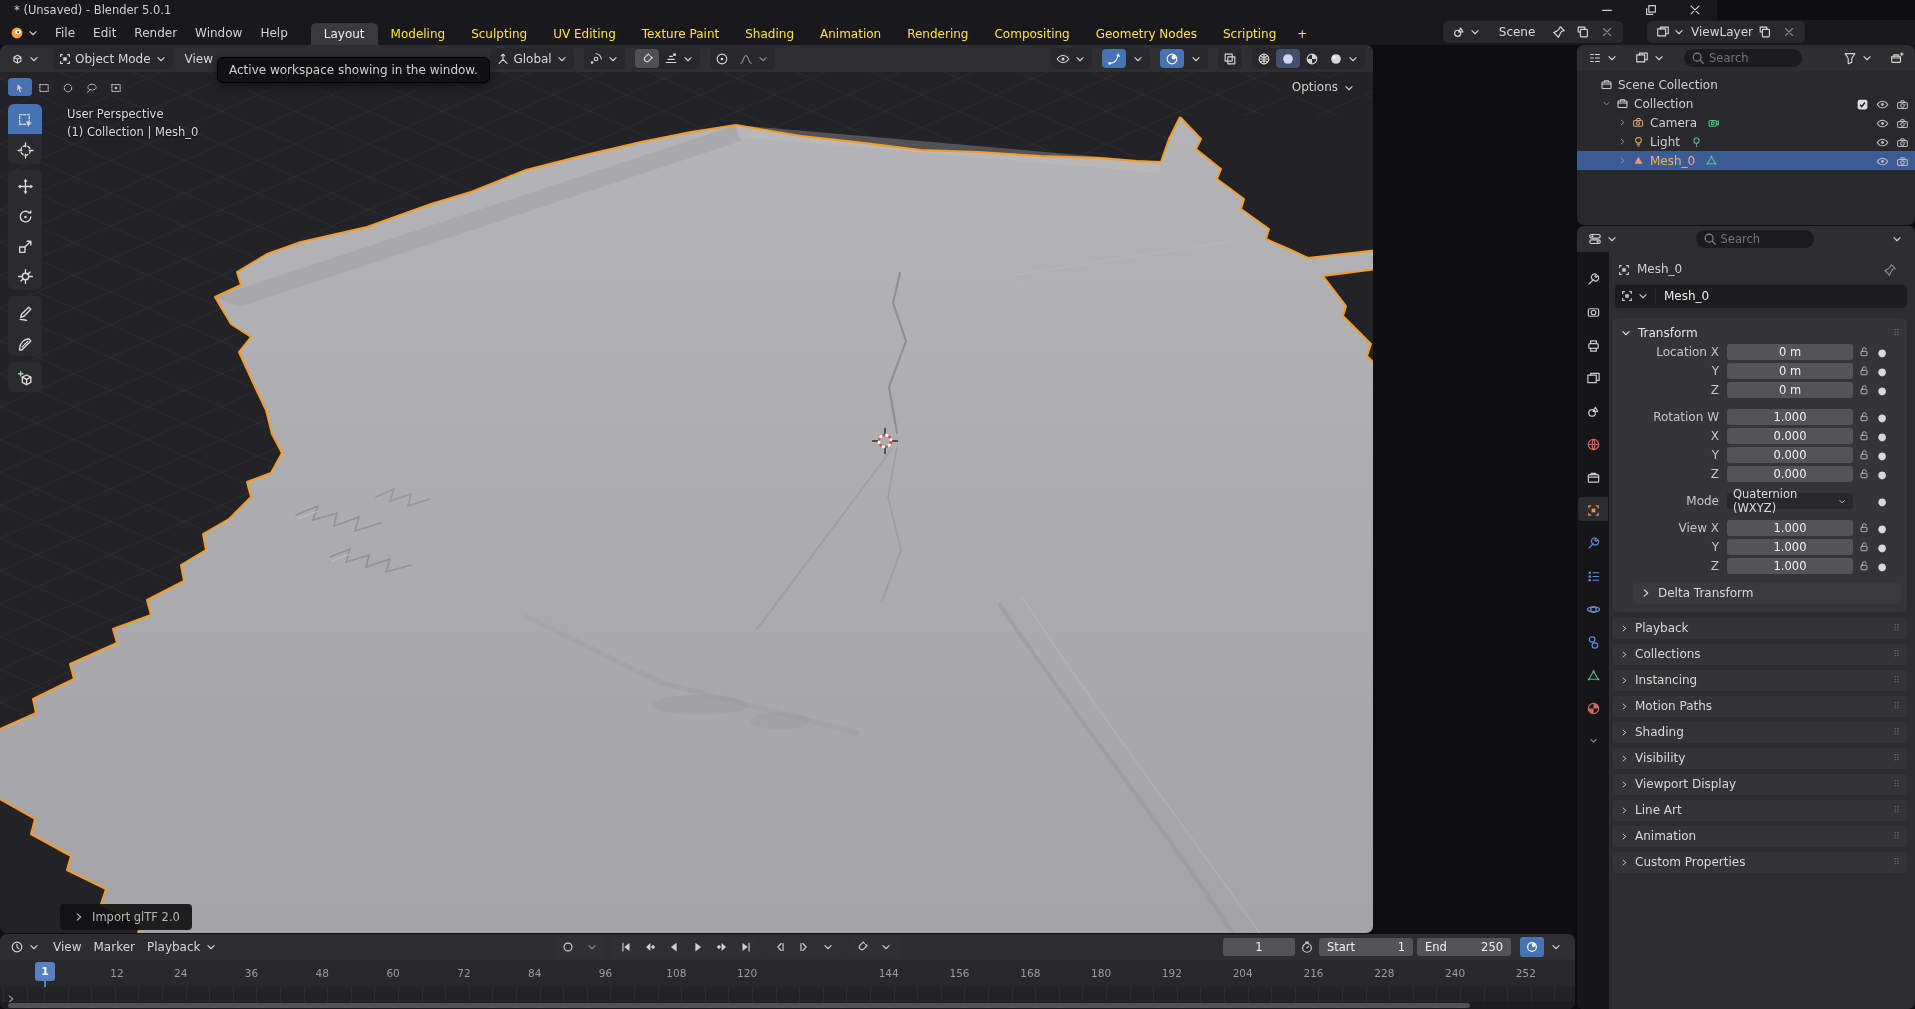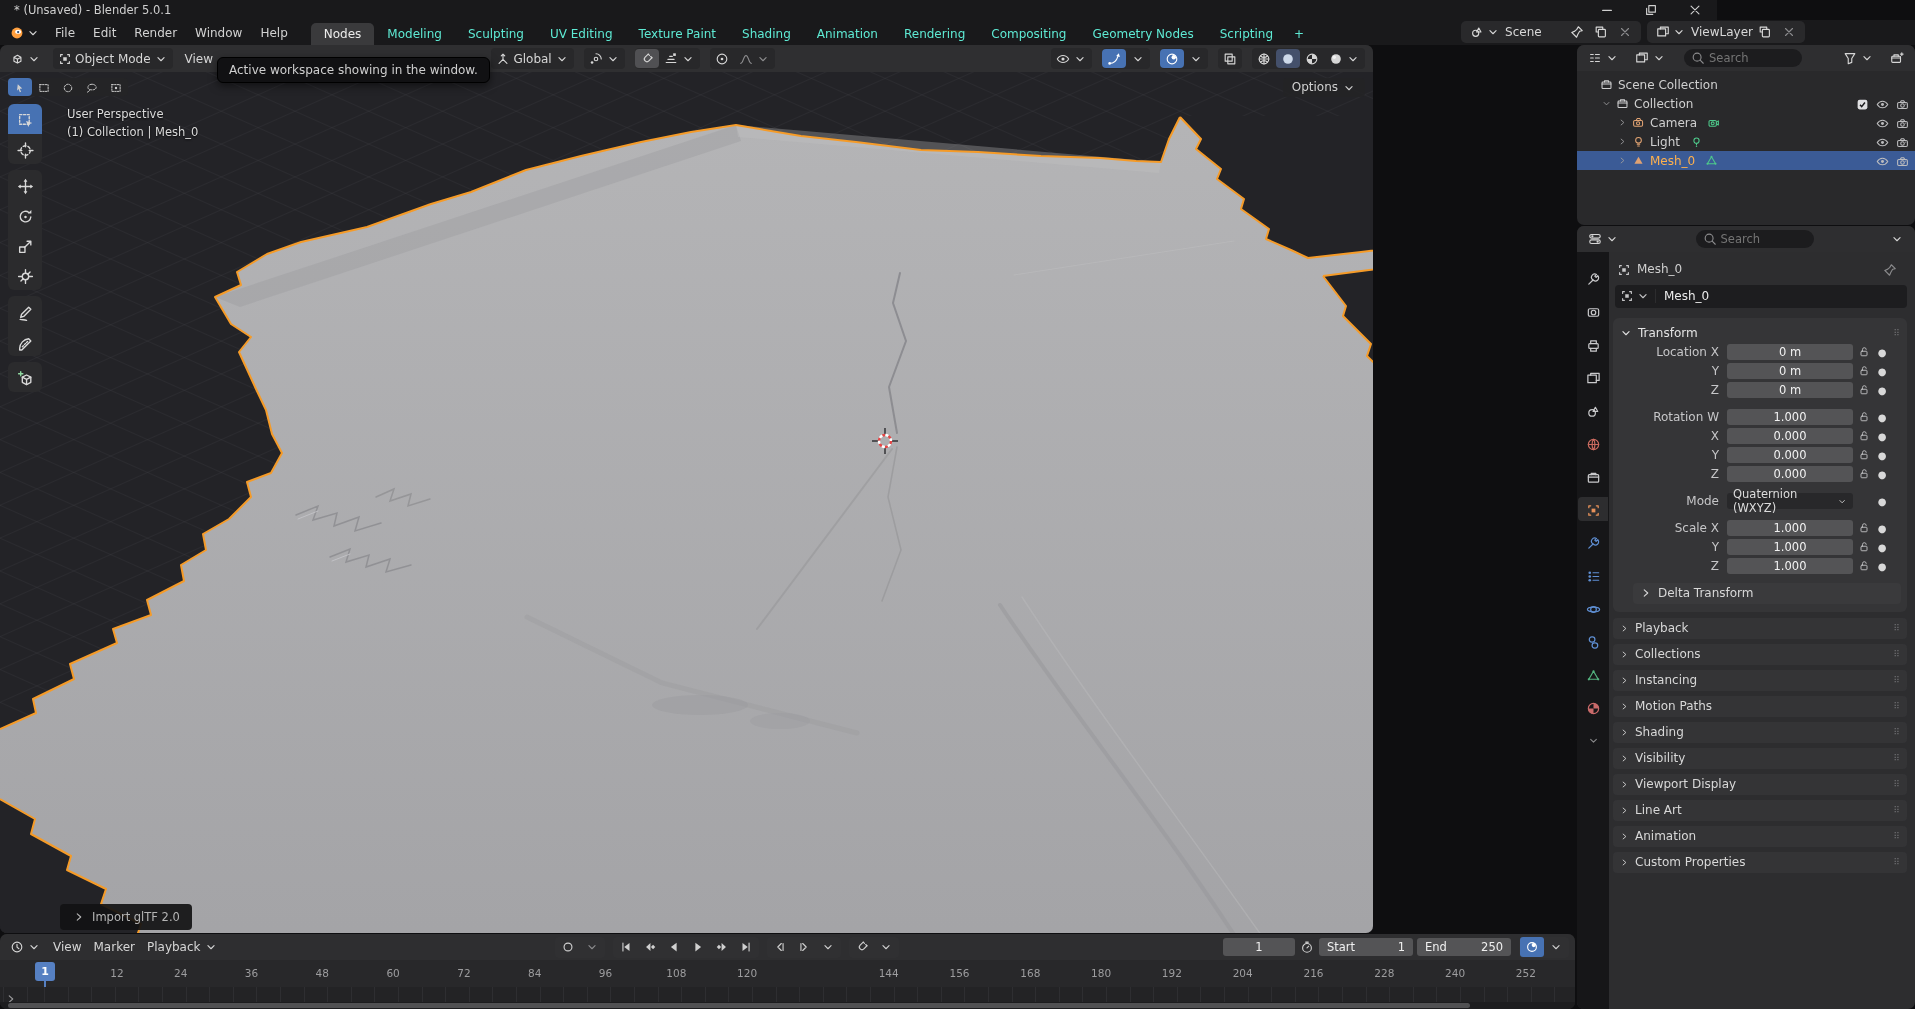--- a/index.html
+++ b/index.html
@@ -13,24 +13,24 @@
   svg.ic .s{stroke:currentColor;stroke-width:1.3;fill:none;stroke-linecap:round;stroke-linejoin:round;}
   
   #titlebar{position:absolute;left:0;top:0;width:1717px;height:20px;background:var(--bar);display:flex;align-items:center;font-size:11.5px;color:#cfcfcf;}
   #titlebar .logo{margin:0 6px 0 8px;}
   #winbtns{position:absolute;right:0;top:0;height:20px;display:flex;}
   #winbtns .wb{width:44px;height:20px;display:flex;align-items:center;justify-content:center;color:#d0d0d0;}
   #menurow{position:absolute;left:0;top:20px;width:1915px;height:25px;background:var(--bar);display:flex;align-items:center;font-size:12px;}
   #menurow .logobtn{display:flex;align-items:center;gap:2px;padding:2px 6px;margin-left:4px;border-radius:4px;}
   .menu-item{padding:3px 9px;border-radius:4px;color:#d2d2d2;}
   #tabs{display:flex;align-items:flex-end;height:25px;margin-left:14px;}
-  .tab{padding:4px 13px;font-size:12px;color:#5eead4;border-radius:5px 5px 0 0;white-space:nowrap;}
+  .tab{padding:4px 13px;font-size:12px;color:#fde047;border-radius:5px 5px 0 0;white-space:nowrap;}
   .tab.active{background:#3a3a3c;color:#ececec;}
   .tab.addtab{padding:4px 8px;}
-  #scenebar{position:absolute;right:110px;top:21px;display:flex;gap:6px;}
+  #scenebar{position:absolute;right:110px;top:21px;display:flex;gap:24px;text-align:center;}
   .pill{display:flex;align-items:center;background:#29292b;border-radius:5px;height:22px;padding:0 4px;font-size:12px;color:#d8d8d8;}
   .pill .seg{display:flex;align-items:center;gap:2px;padding:0 5px;}
   .pill .txt{min-width:60px;}
   
   .editor{position:absolute;background:var(--panel);border-radius:7px;overflow:hidden;}
   #viewport{left:0;top:45px;width:1373px;height:888px;background:#232327;}
   #outliner{left:1577px;top:45px;width:338px;height:180px;background:#29292b;}
   #properties{left:1577px;top:226px;width:338px;height:783px;background:#2d2d2f;}
   #timeline{left:0;top:934px;width:1575px;height:75px;background:#242426;}
   
@@ -138,21 +138,21 @@
           <circle cx="8" cy="8" r="6.2" fill="#ff9f3e"></circle>
           <ellipse cx="9.3" cy="6.6" rx="3.4" ry="2.3" fill="#fff"></ellipse>
           <circle cx="9.3" cy="6.9" r="1.3" fill="#2b4a6f"></circle>
         </svg></span>
     <span class="ph-icon"><svg class="ic" width="14" height="14" viewBox="0 0 16 16">
           <path class="s" d="M4.5 6.5l3.5 3.5 3.5-3.5"></path>
         </svg></span>
   </div>
   <div id="menus"><span class="menu-item">File</span><span class="menu-item">Edit</span><span class="menu-item">Render</span><span class="menu-item">Window</span><span class="menu-item">Help</span></div>
   <div id="tabs">
-      <span class="tab active">Nodes</span>
+      <span class="tab active">Layout</span>
       <span class="tab">Modeling</span>
       <span class="tab">Sculpting</span>
       <span class="tab">UV Editing</span>
       <span class="tab">Texture Paint</span>
       <span class="tab">Shading</span>
       <span class="tab">Animation</span>
       <span class="tab">Rendering</span>
       <span class="tab">Compositing</span>
       <span class="tab">Geometry Nodes</span>
       <span class="tab">Scripting</span>
@@ -1047,21 +1047,21 @@
               <span>Quaternion (WXYZ)</span>
               <svg class="ic" width="11" height="11" viewBox="0 0 16 16">
                 <path class="s" d="M4.5 6.5l3.5 3.5 3.5-3.5"></path>
               </svg>
             </span>
             <span class="lock"></span>
             <span class="dot">●</span>
           </div>
           <div class="tgap"></div>
           <div class="trow">
-            <span class="tlabel">Scale X</span>
+            <span class="tlabel">View X</span>
             <span class="tfield">1.000</span>
             <span class="lock">
               <svg class="ic" width="12" height="12" viewBox="0 0 16 16">
                 <rect class="s" x="4" y="7" width="8" height="6" rx="1"></rect>
                 <path class="s" d="M6 7V5a2.5 2.5 0 0 1 5-.5"></path>
               </svg>
             </span>
             <span class="dot">●</span>
           </div>
           <div class="trow">

